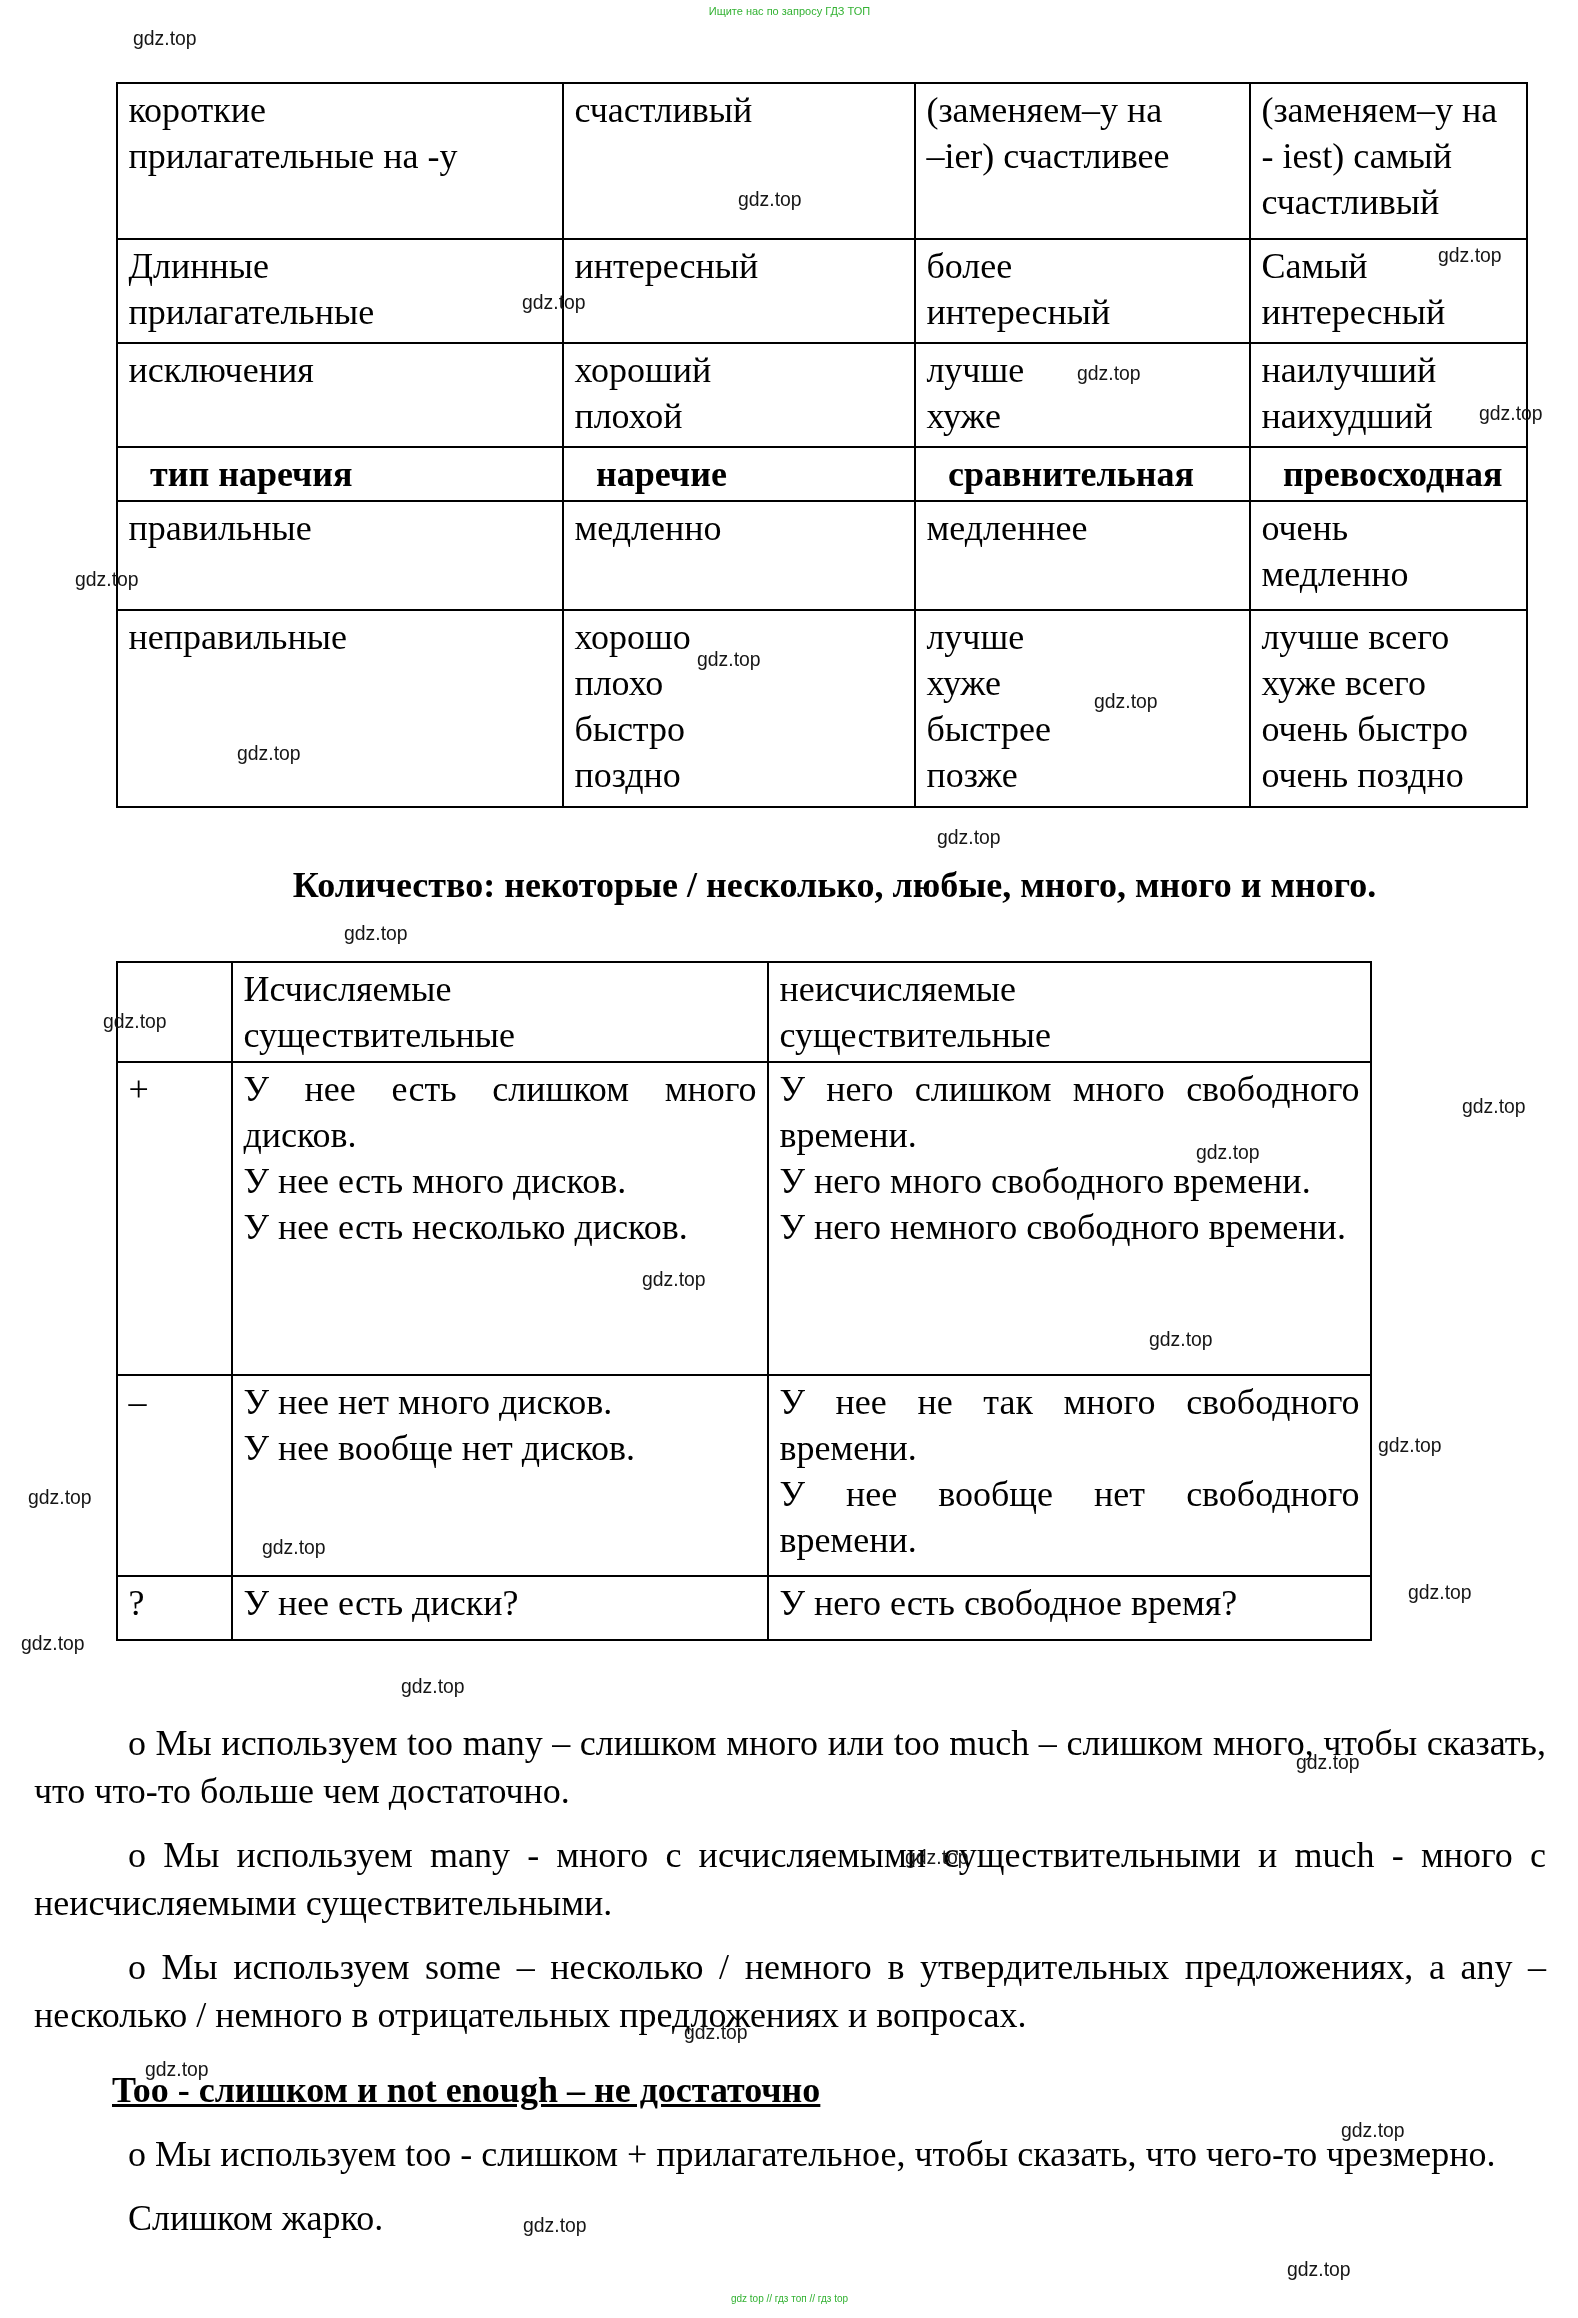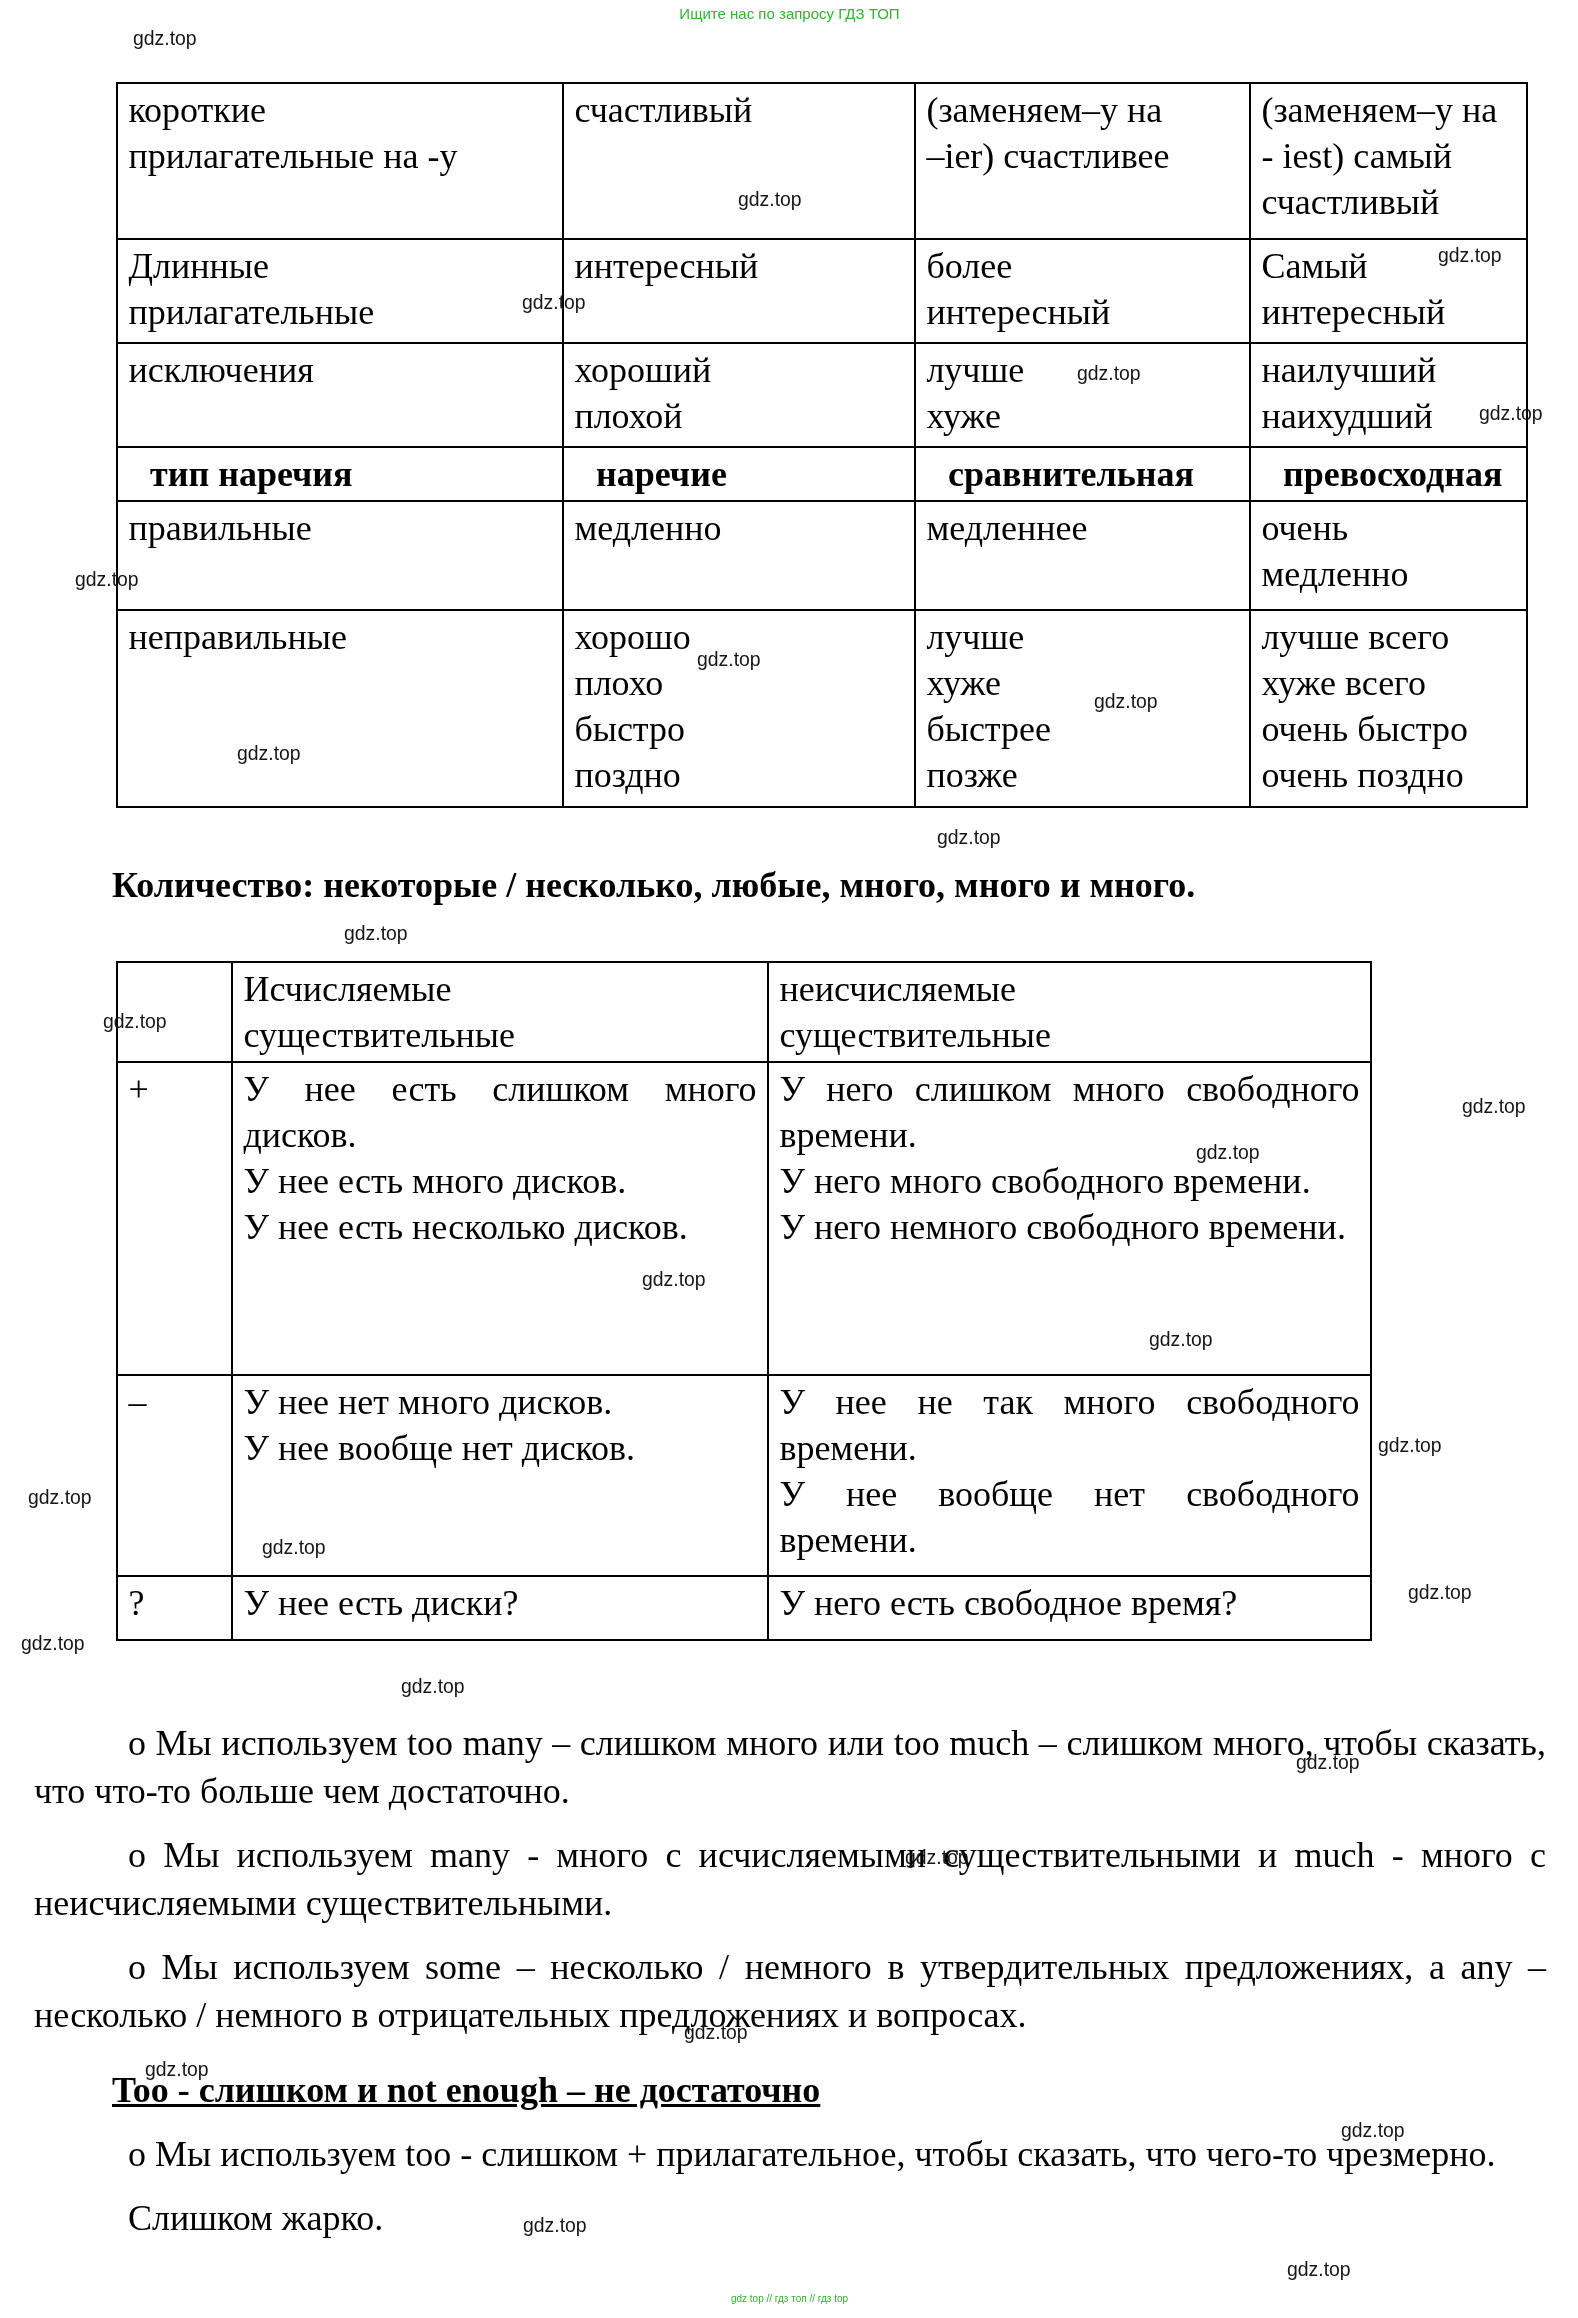--- a/index.html
+++ b/index.html
@@ -1,21 +1,21 @@
 <!DOCTYPE html>
 <html style="font-size:12px"><head>
 <meta charset="utf-8">
 <style>
   html,body{margin:0;padding:0;background:#fff;}
   .page{position:relative;width:1579px;height:2319px;background:#ffffff;
         font-family:"Liberation Serif",serif;color:#000;overflow:hidden;}
 
   .banner{position:absolute;left:0;width:100%;text-align:center;
           font-family:"Liberation Sans",sans-serif;color:#33b233;}
-  .banner.top{top:4.5px;font-size:15px;}
+  .banner.top{top:4.5px;font-size:11px;}
   .banner.bottom{top:2293px;font-size:10px;}
 
   .wm{position:absolute;font-family:"Liberation Sans",sans-serif;
       font-size:19.4px;color:#161616;z-index:6;white-space:nowrap;}
 
   table{border-collapse:collapse;position:absolute;table-layout:fixed;z-index:2;}
   td{border:2.2px solid #000;vertical-align:top;padding:3px 10.4px;
      font-size:36px;line-height:46px;overflow:hidden;}
 
   .t1{left:116px;top:82px;width:1410px;}
@@ -30,21 +30,21 @@
 
   .t2{left:116px;top:961px;width:1255px;}
   .t2 tr:nth-child(1){height:97px}
   .t2 tr:nth-child(2){height:313px}
   .t2 tr:nth-child(3){height:201px}
   .t2 tr:nth-child(4){height:64px}
   .t2 .hdr{white-space:pre-line;}
   .t2 .sent{text-align:justify;margin:0;}
 
   .h1{position:absolute;left:112px;top:864px;width:1445px;
-      font-size:36px;font-weight:bold;z-index:2;}
+      font-size:36px;font-weight:bold;z-index:2;text-align:center;}
 
   .paras{position:absolute;left:18px;top:1703px;width:1544px;
          font-size:36px;line-height:48px;z-index:2;}
   .paras p{margin:16px;text-indent:94px;text-align:justify;}
   .paras p.noj{text-align:left;}
   .h2{font-weight:bold;text-indent:94px;margin:27px 0 14px 0;text-decoration:underline;}
 </style>
 </head>
 <body>
 

